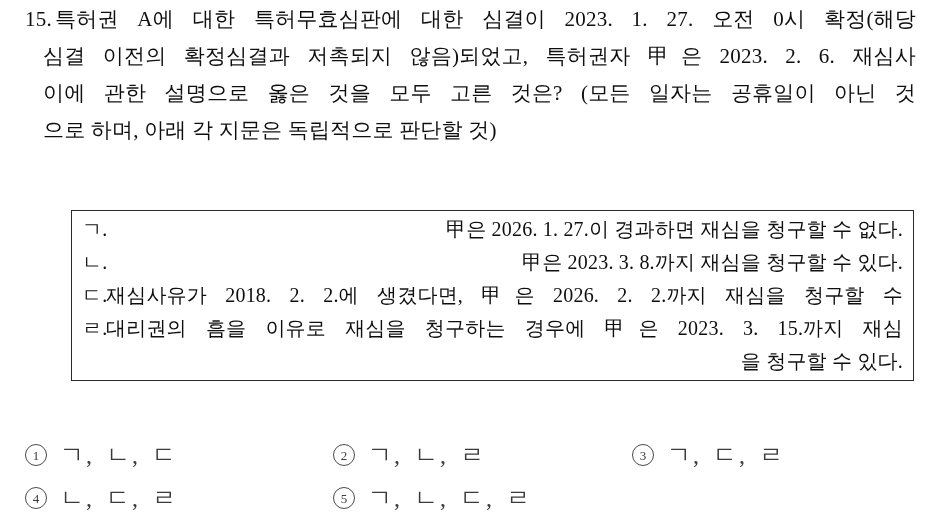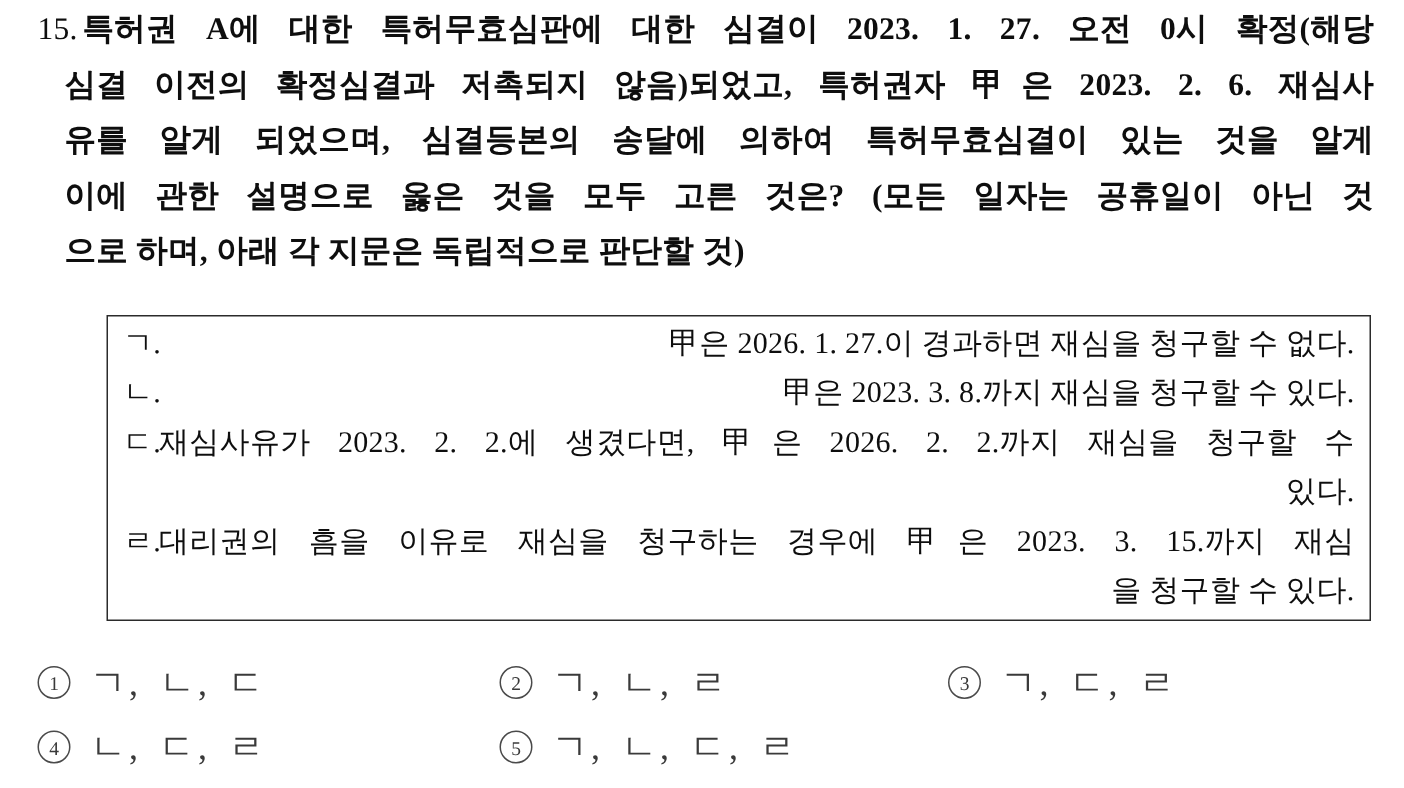--- a/index.html
+++ b/index.html
@@ -27,21 +27,20 @@
   .qnum {
     position: absolute;
     left: -18px;
     top: 0;
     width: 30px;
     white-space: nowrap;
   }
   .q-line {
     text-align: justify;
     text-align-last: justify;
-    font-weight: bold;
   }
   .q-line.first { padding-left: 12px; }
   .q-line.last {
     text-align: right;
     text-align-last: left;
   }
 
   
   .box {
     position: absolute;
@@ -107,41 +106,39 @@
 </style>
 </head>
 <body>
 
 <div class="page">
 
   <div class="question">
     <span class="qnum">15.</span>
     <div class="q-line first">특허권 A에 대한 특허무효심판에 대한 심결이 2023. 1. 27. 오전 0시 확정(해당</div>
     <div class="q-line">심결 이전의 확정심결과 저촉되지 않음)되었고, 특허권자 甲은 2023. 2. 6. 재심사</div>
-    <div class="q-line">유를 알게 되었으며, 심결등본의 송달에 의하여 특허무효심결이 있는 것을 알게</div>
     <div class="q-line">이에 관한 설명으로 옳은 것을 모두 고른 것은? (모든 일자는 공휴일이 아닌 것</div>
     <div class="q-line last">으로 하며, 아래 각 지문은 독립적으로 판단할 것)</div>
   </div>
 
   <div class="box">
 
     <div class="stmt">
       <span class="marker">ㄱ.</span>
       <div class="s-line">甲은 2026. 1. 27.이 경과하면 재심을 청구할 수 없다.</div>
     </div>
 
     <div class="stmt">
       <span class="marker">ㄴ.</span>
       <div class="s-line">甲은 2023. 3. 8.까지 재심을 청구할 수 있다.</div>
     </div>
 
     <div class="stmt">
       <span class="marker">ㄷ.</span>
-      <div class="s-line just">재심사유가 2023. 2. 2.에 생겼다면, 甲은 2026. 2. 2.까지 재심을 청구할 수</div>
-      <div class="s-line">있다.</div>
+      <div class="s-line just">재심사유가 2018. 2. 2.에 생겼다면, 甲은 2026. 2. 2.까지 재심을 청구할 수</div>
     </div>
 
     <div class="stmt">
       <span class="marker">ㄹ.</span>
       <div class="s-line just">대리권의 흠을 이유로 재심을 청구하는 경우에 甲은 2023. 3. 15.까지 재심</div>
       <div class="s-line">을 청구할 수 있다.</div>
     </div>
 
   </div>
 

